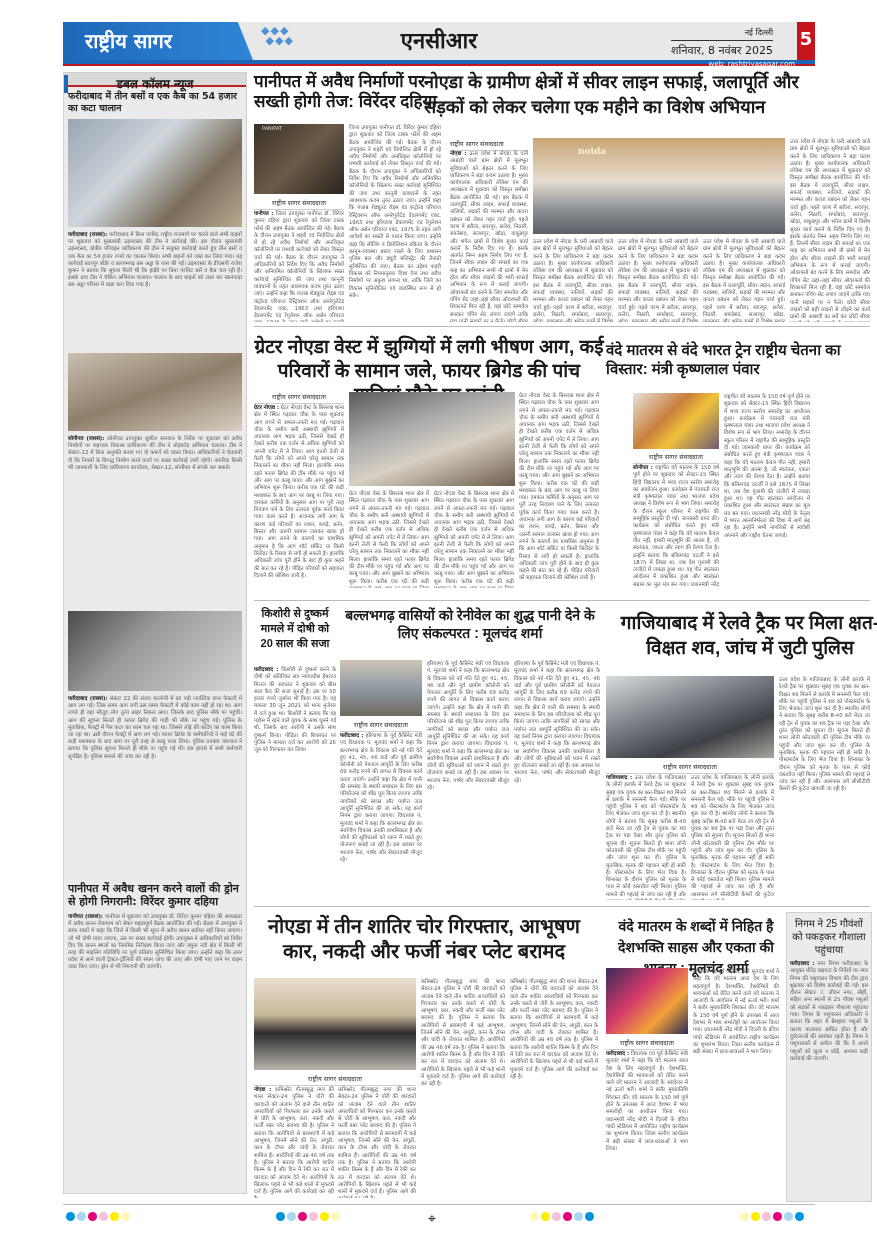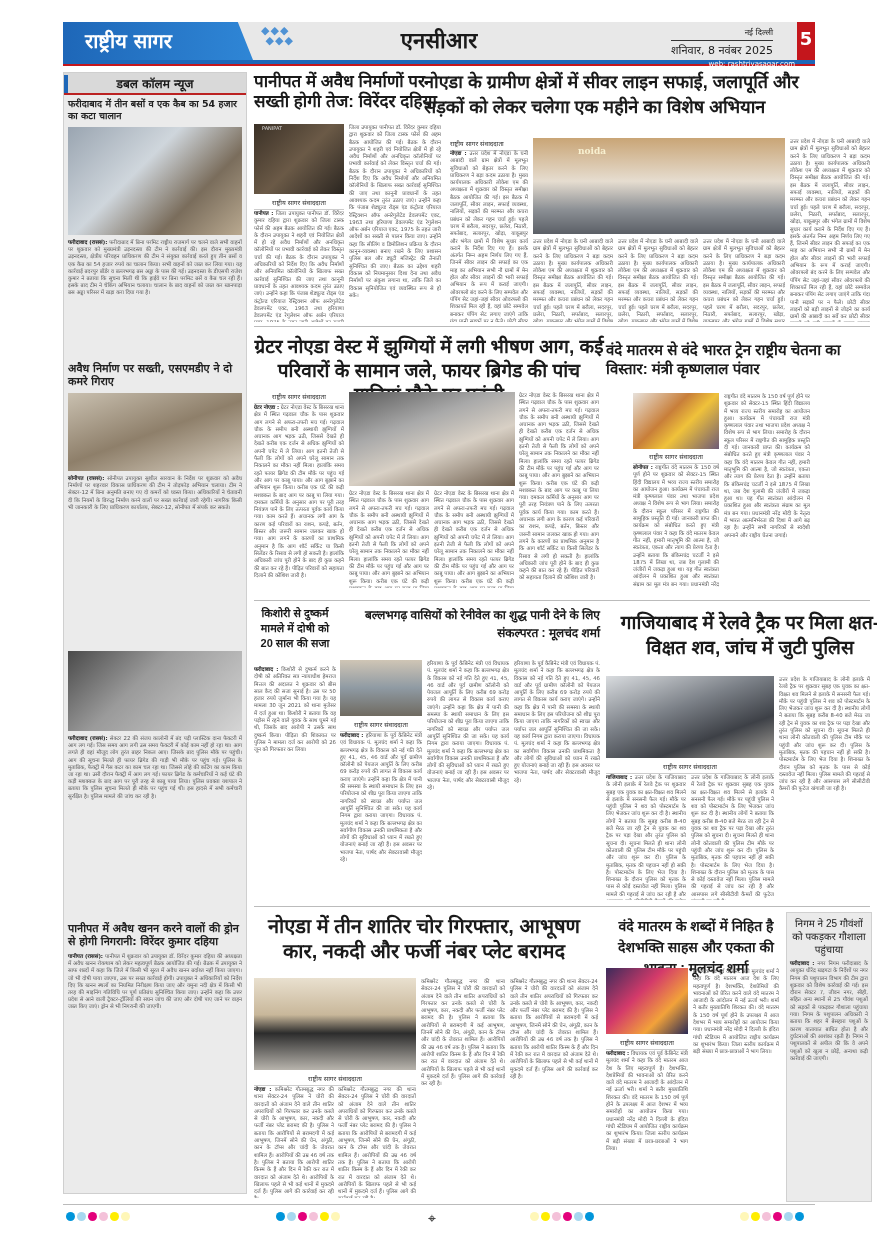--- a/index.html
+++ b/index.html
@@ -13,21 +13,21 @@
   .mh-dots { position: absolute; left: 198px; top: 4px; font-size: 11px; color: #4f92d4; letter-spacing: 1px; line-height: 10px; }
   .mh-section { position: absolute; left: 0; width: 752px; top: 2px; text-align: center; font-size: 22px; font-weight: bold; color: #1a1a1a; font-family: "Liberation Sans", sans-serif; }
   .mh-city { position: absolute; right: 42px; top: 4px; font-size: 8px; }
   .mh-date { position: absolute; right: 42px; top: 18px; font-size: 11px; border-top: 1px solid #333; padding-top: 1px; }
   .mh-page { position: absolute; right: 0; top: 0; width: 18px; height: 38px; background: #c4161c; color: #fff; font-weight: bold; font-size: 18px; text-align: center; line-height: 34px; }
   .mh-bar { position: absolute; left: 0; top: 38px; width: 752px; height: 6px; background: #1e67b8; border-bottom: 2px solid #c4161c; }
   .mh-web { position: absolute; right: 20px; top: 38px; font-size: 7px; color: #fff; }
 
   
   .leftcol { position: absolute; left: 63px; top: 72px; width: 184px; height: 1122px; background: #ebebeb; border: 1px solid #cfcfcf; }
-  .leftcol-head { height: 22px; background: #d9d9d9; border-bottom: 2px solid #b22; position: relative; }
+  .leftcol-head { height: 14px; background: #d9d9d9; border-bottom: 2px solid #b22; position: relative; }
   .leftcol-head .bar { position: absolute; left: 0; top: 2px; width: 4px; height: 18px; background: #1e67b8; }
   .leftcol-head span { display: block; text-align: center; font-size: 12px; font-weight: bold; line-height: 22px; }
   .lhl { font-size: 9.5px; line-height: 12px; padding: 3px 4px; font-weight: bold; color: #222; }
   .lhl.big { font-size: 11px; line-height: 13px; }
   .ltext { font-size: 5.4px; line-height: 7.2px; padding: 2px 4px; color: #555; text-align: justify; }
   .ltext b { color: #222; }
   .photo { margin: 2px 4px; background: linear-gradient(135deg,#9aa5b1,#cfd6dc 40%,#7a6d5c 70%,#b9a990); }
 
   
   .h { position: absolute; font-weight: bold; color: #1a1a1a; font-family: "Liberation Sans", sans-serif; line-height: 1.15; }
@@ -65,21 +65,20 @@
     <span>डबल कॉलम न्यूज</span>
   </div>
 
   <div>
     <div class="lhl">फरीदाबाद में तीन बसों व एक कैब का 54 हजार का कटा चालान</div>
     <div class="photo" style="height:108px;"></div>
     <div class="ltext" style="height:122px;overflow:hidden;"><b>फरीदाबाद (राससं):</b> <span>फरीदाबाद में बिना परमिट राष्ट्रीय राजमार्ग पर चलने वाले सभी वाहनों पर शुक्रवार को मुख्यमंत्री उड़नदस्ता की टीम ने कार्रवाई की। इस दौरान मुख्यमंत्री उड़नदस्ता, क्षेत्रीय परिवहन प्राधिकरण की टीम ने संयुक्त कार्रवाई करते हुए तीन बसों व एक कैब का 54 हजार रुपये का चालान किया। सभी वाहनों को जब्त कर लिया गया। यह कार्रवाई बदरपुर बॉर्डर व बल्लभगढ़ बस अड्डा के पास की गई। उड़नदस्ता के डीएसपी राजेश कुमार ने बताया कि सूचना मिली थी कि हाईवे पर बिना परमिट बसें व कैब चल रही हैं। इसके बाद टीम ने चेकिंग अभियान चलाया। चालान के बाद वाहनों को जब्त कर खानपाड़ा बस अड्डा परिसर में खड़ा करा दिया गया है।</span></div>
   </div>
 
   <div>
-    <div class="lhl big">अवैध निर्माण पर सख्ती, एसएमडीए ने दो कमरे गिराए</div>
     <div class="photo" style="height:78px;background:linear-gradient(160deg,#c9c0b0,#8e7f6a 50%,#d8cfc0);"></div>
     <div class="ltext" style="height:176px;overflow:hidden;"><b>सोनीपत (राससं):</b> <span>सोनीपत उपायुक्त सुशील सारवान के निर्देश पर शुक्रवार को अवैध निर्माणों पर शहरवार विकास प्राधिकरण की टीम ने तोड़फोड़ अभियान चलाया। टीम ने सेक्टर-12 में बिना अनुमति बनाए गए दो कमरों को ध्वस्त किया। अधिकारियों ने चेतावनी दी कि नियमों के विरुद्ध निर्माण करने वालों पर सख्त कार्रवाई जारी रहेगी। नागरिक किसी भी जानकारी के लिए प्राधिकरण कार्यालय, सेक्टर-12, सोनीपत में संपर्क कर सकते।</span></div>
   </div>
 
   <div>
     <div class="photo" style="height:80px;background:linear-gradient(135deg,#4a4a4a,#9a9a9a 40%,#d5d5d5);"></div>
     <div class="ltext" style="height:186px;overflow:hidden;"><b>फरीदाबाद (राससं):</b> <span>सेक्टर 22 की संजय कालोनी में बंद पड़ी प्लास्टिक दाना फैक्टरी में आग लग गई। जिस समय आग लगी उस समय फैक्टरी में कोई काम नहीं हो रहा था। आग लगते ही वहां मौजूद लोग तुरंत बाहर निकल आए। जिसके बाद पुलिस मौके पर पहुंची। आग की सूचना मिलते ही फायर ब्रिगेड की गाड़ी भी मौके पर पहुंच गई। पुलिस के मुताबिक, फैक्ट्री में गैस कटर का काम चल रहा था। जिससे लोहे की कटिंग का काम किया जा रहा था। उसी दौरान फैक्ट्री में आग लग गई। फायर ब्रिगेड के कर्मचारियों ने कई घंटे की कड़ी मशक्कत के बाद आग पर पूरी तरह से काबू पाया लिया। पुलिस प्रवक्ता यशपाल ने बताया कि पुलिस सूचना मिलते ही मौके पर पहुंच गई थी। इस हादसे में सभी कर्मचारी सुरक्षित है। पुलिस मामले की जांच कर रही है।</span></div>
   </div>
 
   <div>
@@ -132,21 +131,21 @@
 </article>
 
 <div class="rule" style="left:254px;top:600px;width:616px;height:1px;"></div>
 
 <article>
   <h3 class="h" style="left:254px;top:606px;width:82px;font-size:11px;line-height:15px;text-align:center;">किशोरी से दुष्कर्म मामले में दोषी को 20 साल की सजा</h3>
   <div class="col" style="left:254px;top:666px;width:82px;height:234px;"><b>फरीदाबाद :</b> <span>किशोरी से दुष्कर्म करने के दोषी को अतिरिक्त सत्र न्यायाधीश हेमराज मित्तल की अदालत ने शुक्रवार को बीस साल कैद की सजा सुनाई है। उस पर 50 हजार रुपये जुर्माना भी किया गया है। यह मामला 30 जून 2021 को थाना मुजेसर में दर्ज हुआ था। किशोरी ने बताया कि वह पड़ोस में रहने वाले युवक के साथ घूमने गई थी, जिसके बाद आरोपी ने उसके साथ दुष्कर्म किया। पीड़िता की शिकायत पर पुलिस ने मामला दर्ज कर आरोपी को 26 जून को गिरफ्तार कर लिया।</span></div>
 </article>
 
 <article>
-  <h2 class="h" style="left:340px;top:606px;width:260px;font-size:12px;line-height:18px;text-align:right;">बल्लभगढ़ वासियों को रेनीवेल का शुद्ध पानी देने के लिए संकल्परत : मूलचंद शर्मा</h2>
+  <h2 class="h" style="left:340px;top:606px;width:260px;font-size:14px;line-height:18px;text-align:center;">बल्लभगढ़ वासियों को रेनीवेल का शुद्ध पानी देने के लिए संकल्परत : मूलचंद शर्मा</h2>
   <div class="img" style="left:340px;top:660px;width:82px;height:56px;background:linear-gradient(180deg,#cfc5b5,#8f9aa3 50%,#6f6a60);"></div>
   <div class="byline" style="left:340px;top:720px;width:82px;">राष्ट्रीय सागर संवाददाता</div>
   <div class="col" style="left:340px;top:732px;width:82px;height:168px;"><b>फरीदाबाद :</b> <span>हरियाणा के पूर्व कैबिनेट मंत्री एवं विधायक पं. मूलचंद शर्मा ने कहा कि बल्लभगढ़ क्षेत्र के विकास को नई गति देते हुए 41, 45, 46 वार्ड और पूर्व ग्रामीण कॉलोनी को पेयजल आपूर्ति के लिए करीब 69 करोड़ रुपये की लागत से विकास कार्य कराए जाएंगे। उन्होंने कहा कि क्षेत्र में पानी की समस्या के स्थायी समाधान के लिए इस परियोजना को शीघ्र पूरा किया जाएगा ताकि नागरिकों को स्वच्छ और पर्याप्त जल आपूर्ति सुनिश्चित की जा सके। यह कार्य निगम द्वारा कराया जाएगा। विधायक पं. मूलचंद शर्मा ने कहा कि बल्लभगढ़ क्षेत्र का सर्वांगीण विकास उनकी प्राथमिकता है और लोगों की सुविधाओं को ध्यान में रखते हुए योजनाएं बनाई जा रही हैं। इस अवसर पर भाजपा नेता, पार्षद और सेक्टरवासी मौजूद रहे।</span></div>
   <div class="col" style="left:427px;top:660px;width:82px;height:240px;"><span>हरियाणा के पूर्व कैबिनेट मंत्री एवं विधायक पं. मूलचंद शर्मा ने कहा कि बल्लभगढ़ क्षेत्र के विकास को नई गति देते हुए 41, 45, 46 वार्ड और पूर्व ग्रामीण कॉलोनी को पेयजल आपूर्ति के लिए करीब 69 करोड़ रुपये की लागत से विकास कार्य कराए जाएंगे। उन्होंने कहा कि क्षेत्र में पानी की समस्या के स्थायी समाधान के लिए इस परियोजना को शीघ्र पूरा किया जाएगा ताकि नागरिकों को स्वच्छ और पर्याप्त जल आपूर्ति सुनिश्चित की जा सके। यह कार्य निगम द्वारा कराया जाएगा। विधायक पं. मूलचंद शर्मा ने कहा कि बल्लभगढ़ क्षेत्र का सर्वांगीण विकास उनकी प्राथमिकता है और लोगों की सुविधाओं को ध्यान में रखते हुए योजनाएं बनाई जा रही हैं। इस अवसर पर भाजपा नेता, पार्षद और सेक्टरवासी मौजूद रहे।</span></div>
   <div class="col" style="left:514px;top:660px;width:86px;height:240px;"><span>हरियाणा के पूर्व कैबिनेट मंत्री एवं विधायक पं. मूलचंद शर्मा ने कहा कि बल्लभगढ़ क्षेत्र के विकास को नई गति देते हुए 41, 45, 46 वार्ड और पूर्व ग्रामीण कॉलोनी को पेयजल आपूर्ति के लिए करीब 69 करोड़ रुपये की लागत से विकास कार्य कराए जाएंगे। उन्होंने कहा कि क्षेत्र में पानी की समस्या के स्थायी समाधान के लिए इस परियोजना को शीघ्र पूरा किया जाएगा ताकि नागरिकों को स्वच्छ और पर्याप्त जल आपूर्ति सुनिश्चित की जा सके। यह कार्य निगम द्वारा कराया जाएगा। विधायक पं. मूलचंद शर्मा ने कहा कि बल्लभगढ़ क्षेत्र का सर्वांगीण विकास उनकी प्राथमिकता है और लोगों की सुविधाओं को ध्यान में रखते हुए योजनाएं बनाई जा रही हैं। इस अवसर पर भाजपा नेता, पार्षद और सेक्टरवासी मौजूद रहे।</span></div>
 </article>
 
 <article>
   <h1 class="h" style="left:618px;top:610px;width:264px;font-size:19px;line-height:25px;text-align:center;">गाजियाबाद में रेलवे ट्रैक पर मिला क्षत-विक्षत शव, जांच में जुटी पुलिस</h1>
   <div class="img" style="left:606px;top:676px;width:168px;height:82px;background:linear-gradient(160deg,#d9dcdf,#7b8087 40%,#3d4046 70%,#a9a59d);"></div>

